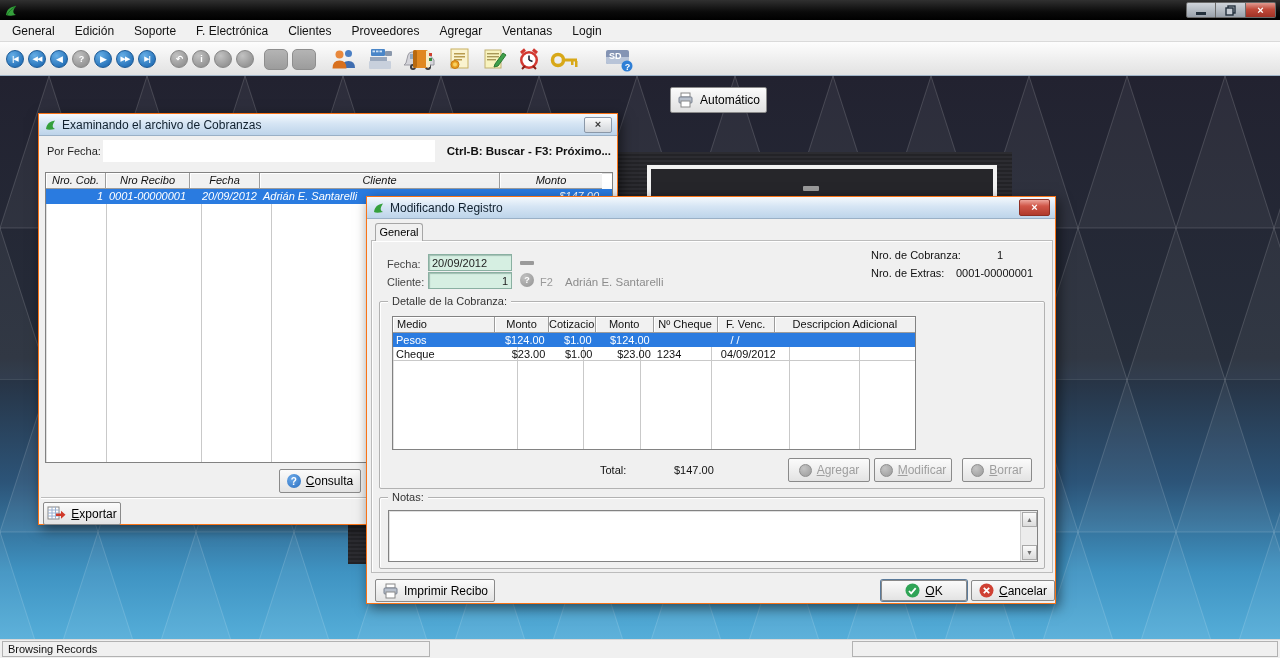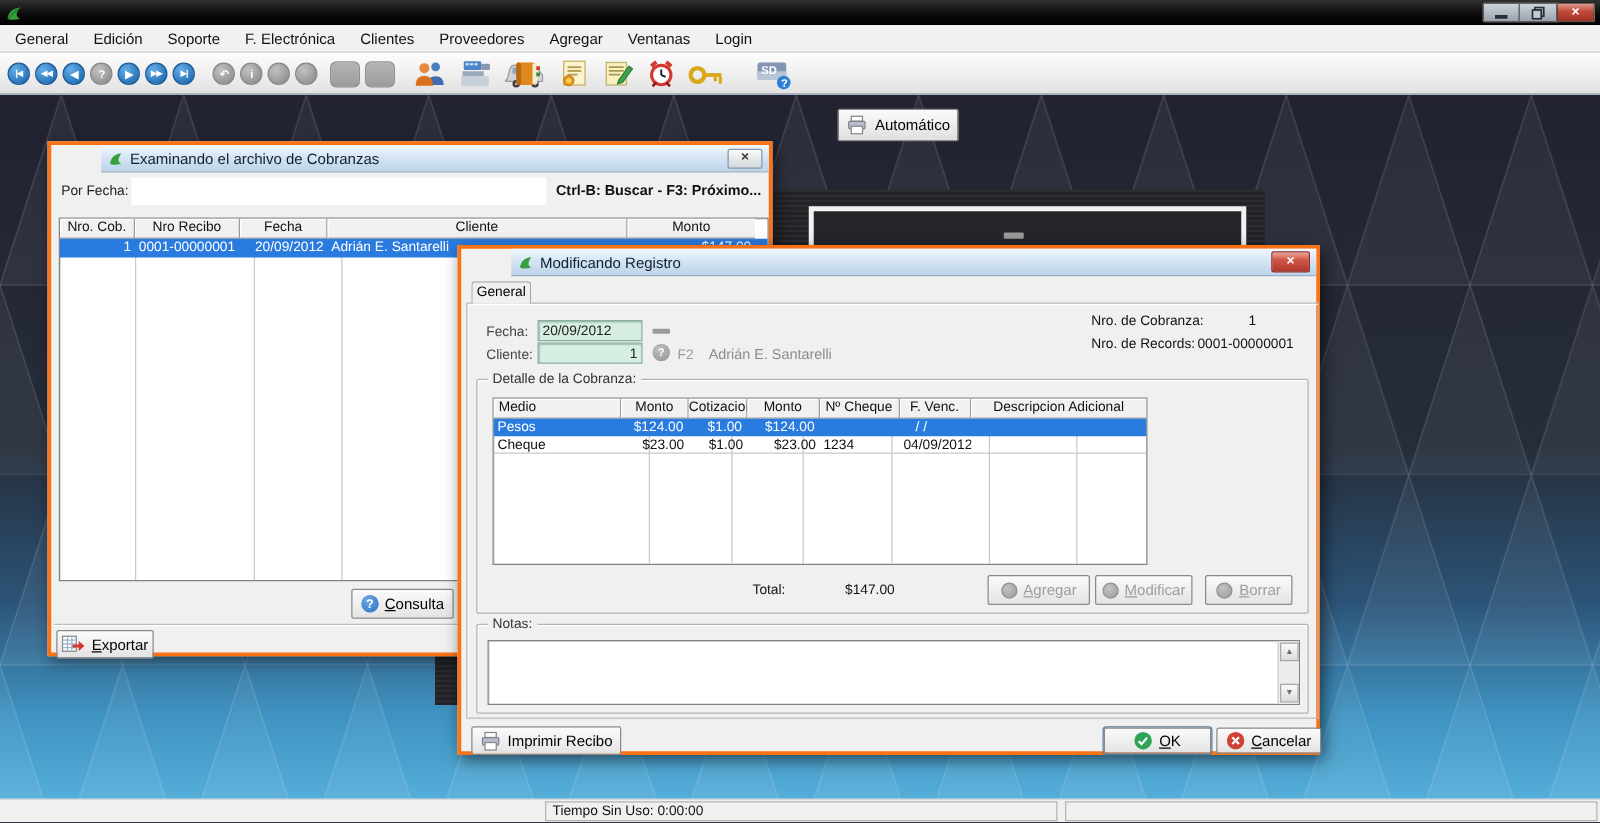--- a/index.html
+++ b/index.html
@@ -43,22 +43,22 @@
   #bg { position:absolute; left:0; top:76px; }
 
   
   #behind-window { position:absolute; left:348px; top:152px; width:664px; height:412px;
     background:repeating-linear-gradient(180deg, #2c2c31 0 2px, #232327 2px 4px); }
   #behind-frame { position:absolute; left:299px; top:13px; width:350px; height:385px;
     border:4px solid #f2f2f2; background:#26262a; }
   #behind-dash { position:absolute; left:455px; top:34px; width:16px; height:5px; background:#9a9a9a; border-radius:1px; }
 
   
-  .dlg { position:absolute; background:#f0f0f0; border:3px solid #f97316;
-    box-shadow:3px 4px 12px rgba(0,0,0,.55);padding-left:40px; }
+  .dlg { position:absolute; background:#f0f0f0; border:1px solid #f97316;
+    box-shadow:3px 4px 12px rgba(0,0,0,.55); }
   .dlg-title { height:22px; background:linear-gradient(#f4f9fd,#d6e5f4 45%,#bdd4ea);
     border-bottom:1px solid #9ab0c6; display:flex; align-items:center; gap:5px; padding:0 5px;
     font-size:12px; color:#10202e; }
   .dlg-close { margin-left:auto; width:28px; height:16px; border:1px solid #8b98a8; border-radius:2px;
     background:linear-gradient(#fbfbfb,#d2d6db); color:#3a3a3a; font-size:11px; font-weight:bold;
     display:flex; align-items:center; justify-content:center; line-height:1; }
   .dlg-close.red { width:31px; height:17px; background:linear-gradient(#eda59b,#d05648 40%,#b03a2c);
     border-color:#8e2f24; color:#fff; }
   .lbl { position:absolute; font-size:11px; color:#444; white-space:nowrap; }
   .val { position:absolute; font-size:11px; color:#111; white-space:nowrap; }
@@ -292,21 +292,21 @@
       <span>Examinando el archivo de Cobranzas</span>
       <div class="dlg-close">
           <span>×</span>
         </div>
     </div>
 
     <span class="lbl" style="left:8px; top:31px; color:#222">Por Fecha:</span>
     <input class="flat-input" style="left: 64px; top: 26px; width: 332px; height: 22px;">
     <span class="val" style="right:6px; top:31px; font-weight:bold; font-size:11.5px">Ctrl-B: Buscar - F3: Próximo...</span>
 
-    <div class="grid" style="left:6px; top:58px; width:568px; height:291px;">
+    <div class="grid" style="left:6px; top:58px; width:568px; height:291px;font-style:italic;">
       <div class="vline" style="left:60px"></div>
       <div class="vline" style="left:155px"></div>
       <div class="vline" style="left:225px"></div>
       <div class="vline" style="left:465px"></div>
       <div class="ghead">
         <div class="ghcell b-c0">Nro. Cob.</div>
         <div class="ghcell b-c1">Nro Recibo</div>
         <div class="ghcell b-c2">Fecha</div>
         <div class="ghcell b-c3">Cliente</div>
         <div class="ghcell b-c4" style="border-right:none">Monto</div>
@@ -359,21 +359,21 @@
     <div style="position:absolute; left:153px; top:64px; width:14px; height:4px; background:#9a9a9a; border-radius:1px; z-index:2"></div>
 
     <span class="lbl" style="left:20px; top:79px; z-index:2">Cliente:</span>
     <input class="mint" style="left: 61px; top: 75px; width: 84px; height: 17px; text-align: right; z-index: 2;" value="1">
     <span class="grey-circle" style="position:absolute; left:153px; top:76px; width:14px; height:14px; font-size:9px; z-index:2">?</span>
     <span class="lbl" style="left:173px; top:79px; color:#9a9a9a; z-index:2">F2</span>
     <span class="lbl" style="left:198px; top:79px; color:#8c8c8c; font-size:11.5px; z-index:2">Adrián E. Santarelli</span>
 
     <span class="val" style="left:504px; top:52px; z-index:2">Nro. de Cobranza:</span>
     <span class="val" style="left:560px; top:52px; width:76px; text-align:right; z-index:2">1</span>
-    <span class="val" style="left:504px; top:70px; z-index:2">Nro. de Records:</span>
+    <span class="val" style="left:504px; top:70px; z-index:2">Nro. de Extras:</span>
     <span class="val" style="left:560px; top:70px; width:106px; text-align:right; z-index:2">0001-00000001</span>
 
     <div class="gbox" style="left:12px; top:104px; width:666px; height:188px; z-index:2">
       <span class="gbox-legend">Detalle de la Cobranza:</span>
 
       <div class="grid" style="left:12px; top:14px; width:524px; height:134px;">
         <div class="vline" style="left:124px"></div>
         <div class="vline" style="left:190px"></div>
         <div class="vline" style="left:247px"></div>
         <div class="vline" style="left:318px"></div>
@@ -458,17 +458,17 @@
     <div class="btn" style="left:604px; top:383px; width:84px; height:21px; z-index:2">
       <svg width="15" height="15">
         <circle cx="7.5" cy="7.5" r="7" fill="#cf4134"></circle>
         <path d="M4.8 4.8 L10.2 10.2 M10.2 4.8 L4.8 10.2" stroke="#fff" stroke-width="1.8"></path>
       </svg>
       <span class="accel">Cancelar</span>
     </div>
   </div>
 
   <div id="statusbar">
-    <div class="spanel" style="left:436px; width:410px;">Tiempo Sin Uso:  0:00:00</div>
+    <div class="spanel" style="left:2px; width:428px;">Browsing Records</div>
     <div class="spanel" style="left:852px; width:426px;"></div>
   </div>
 
 </div>
 
 </body></html>

